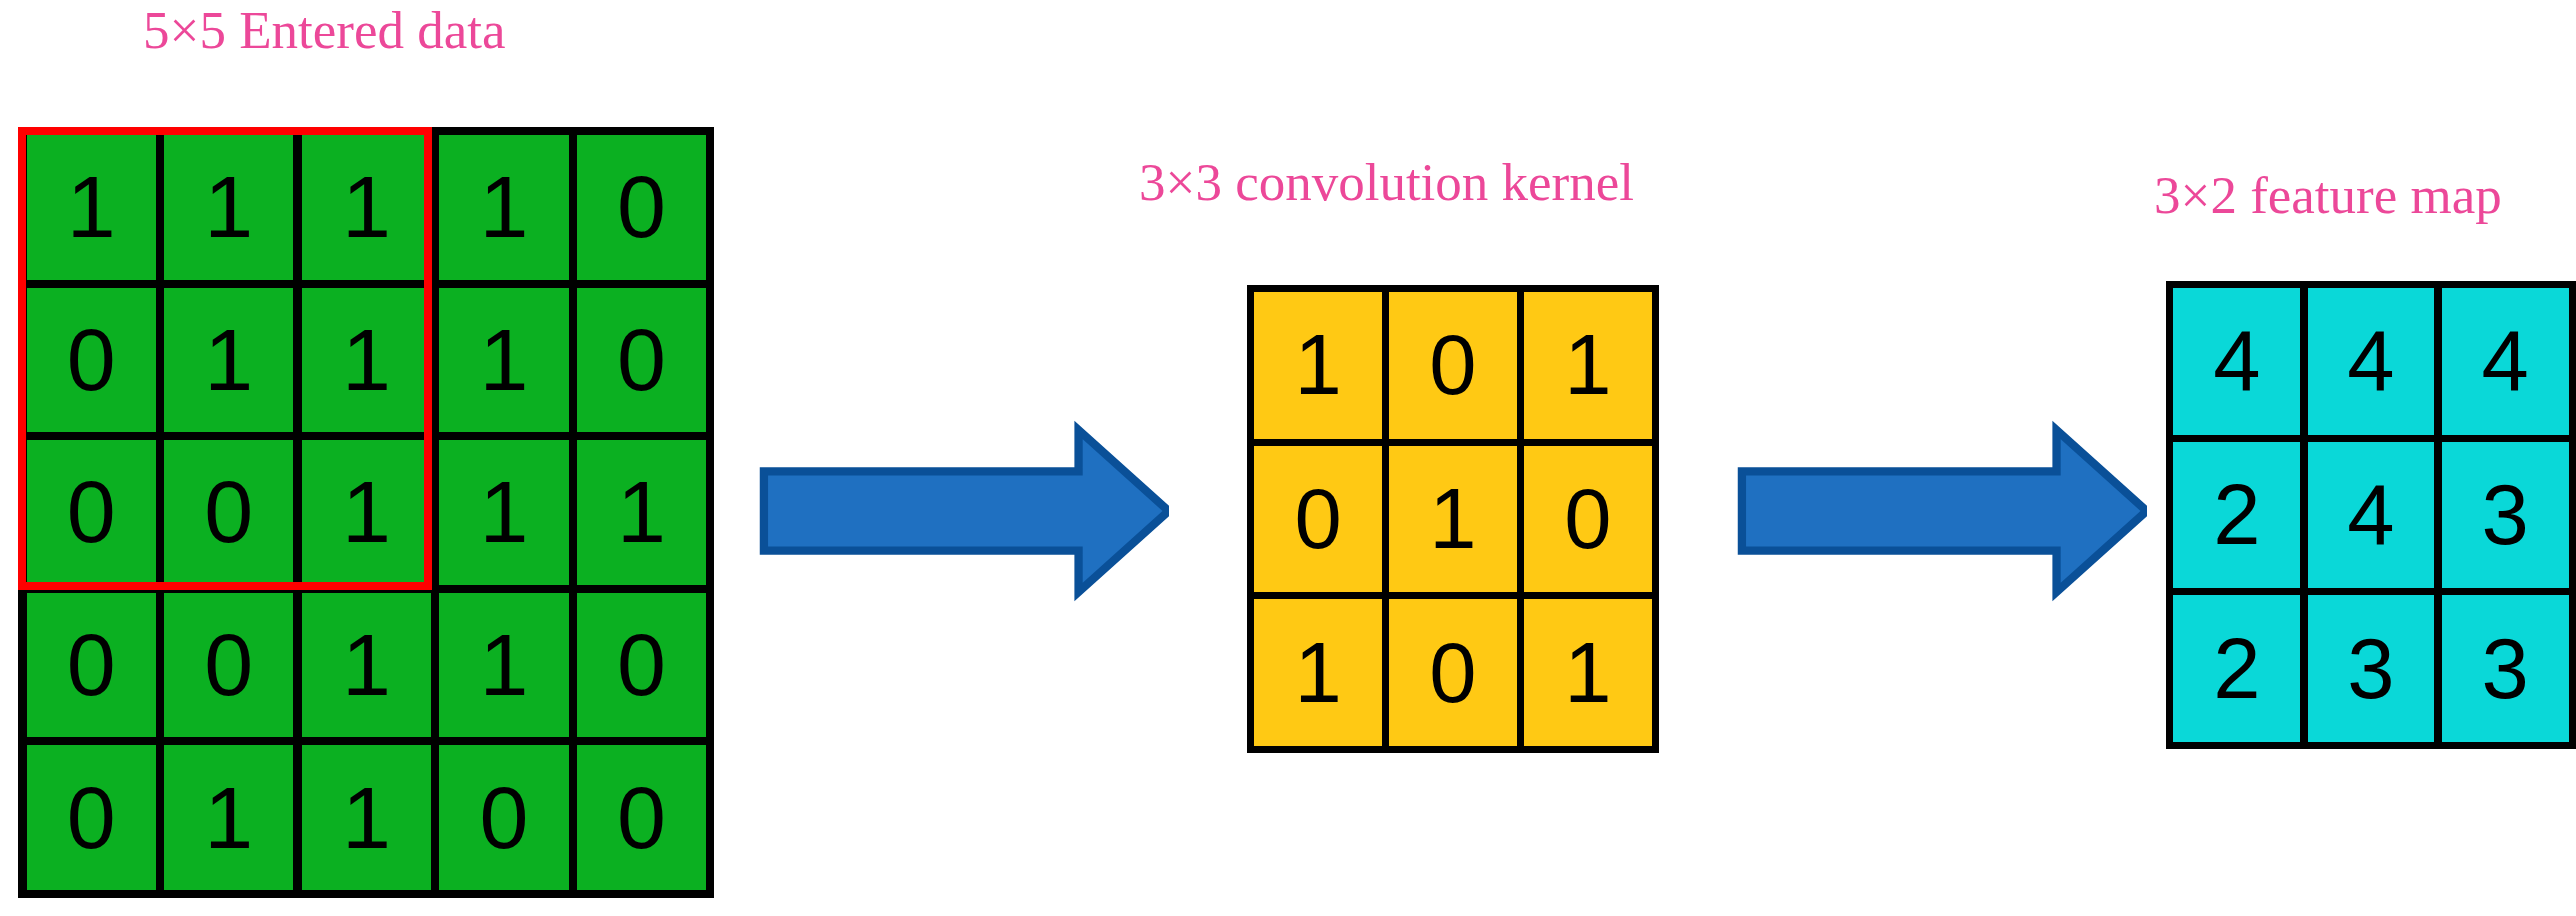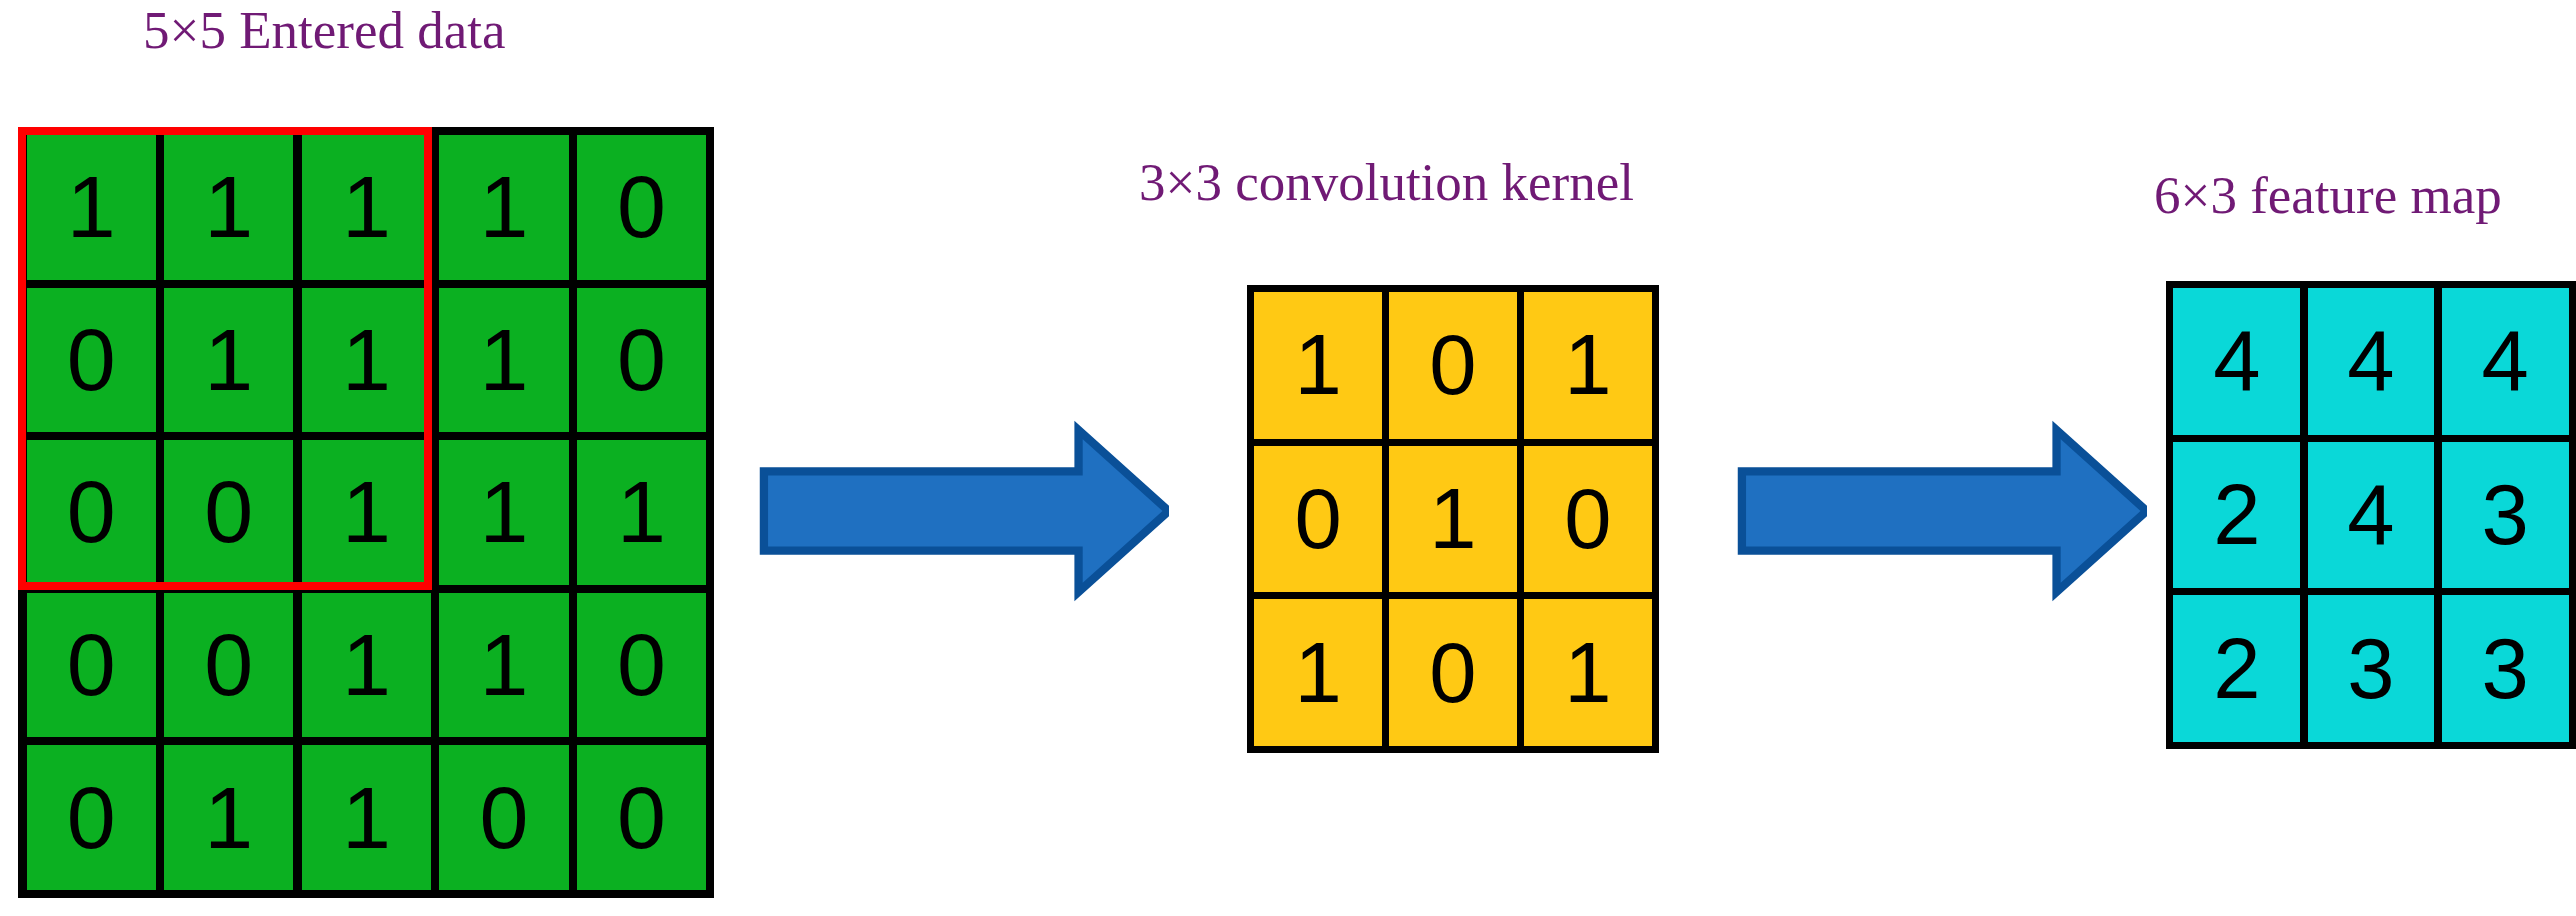--- a/index.html
+++ b/index.html
@@ -12,21 +12,21 @@
     width: 2576px;
     height: 917px;
     background: #ffffff;
     overflow: hidden;
     font-family: "Liberation Serif", "DejaVu Serif", serif;
   }
 
   
   .title {
     position: absolute;
-    color: #701a75;
+    color: #ec4899;
     font-family: "Liberation Serif", "DejaVu Serif", serif;
     font-size: 53px;
     line-height: 57px;
     white-space: nowrap;
   }
   #title-input      { left: 143px;  top: 1.8px; }
   #title-kernel     { left: 1139px; top: 154px; }
   #title-output     { left: 2154px; top: 167px; }
 
   
@@ -179,21 +179,21 @@
 
     <div class="cell">1</div>
     <div class="cell">0</div>
     <div class="cell">1</div>
   </div>
 
   <svg class="arrow" id="arrow-2" viewBox="0 0 470 200">
     <polygon points="30,57 372,57 372,12 470,100 372,188 372,143 30,143" fill="#1f70c1" stroke="#0a5098" stroke-width="9" stroke-linejoin="miter"></polygon>
   </svg>
 
-  <div class="title" id="title-output">6×3 feature map</div>
+  <div class="title" id="title-output">3×2 feature map</div>
 
   <div class="grid" id="grid-output">
     <div class="cell">4</div>
     <div class="cell">4</div>
     <div class="cell">4</div>
 
     <div class="cell">2</div>
     <div class="cell">4</div>
     <div class="cell">3</div>
 

